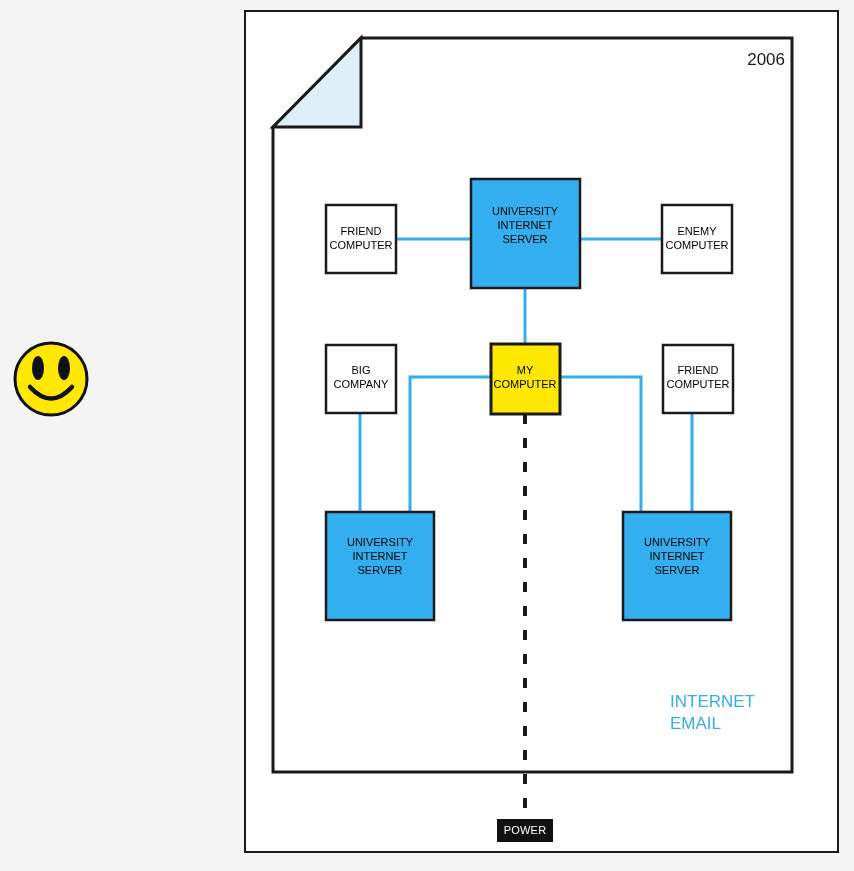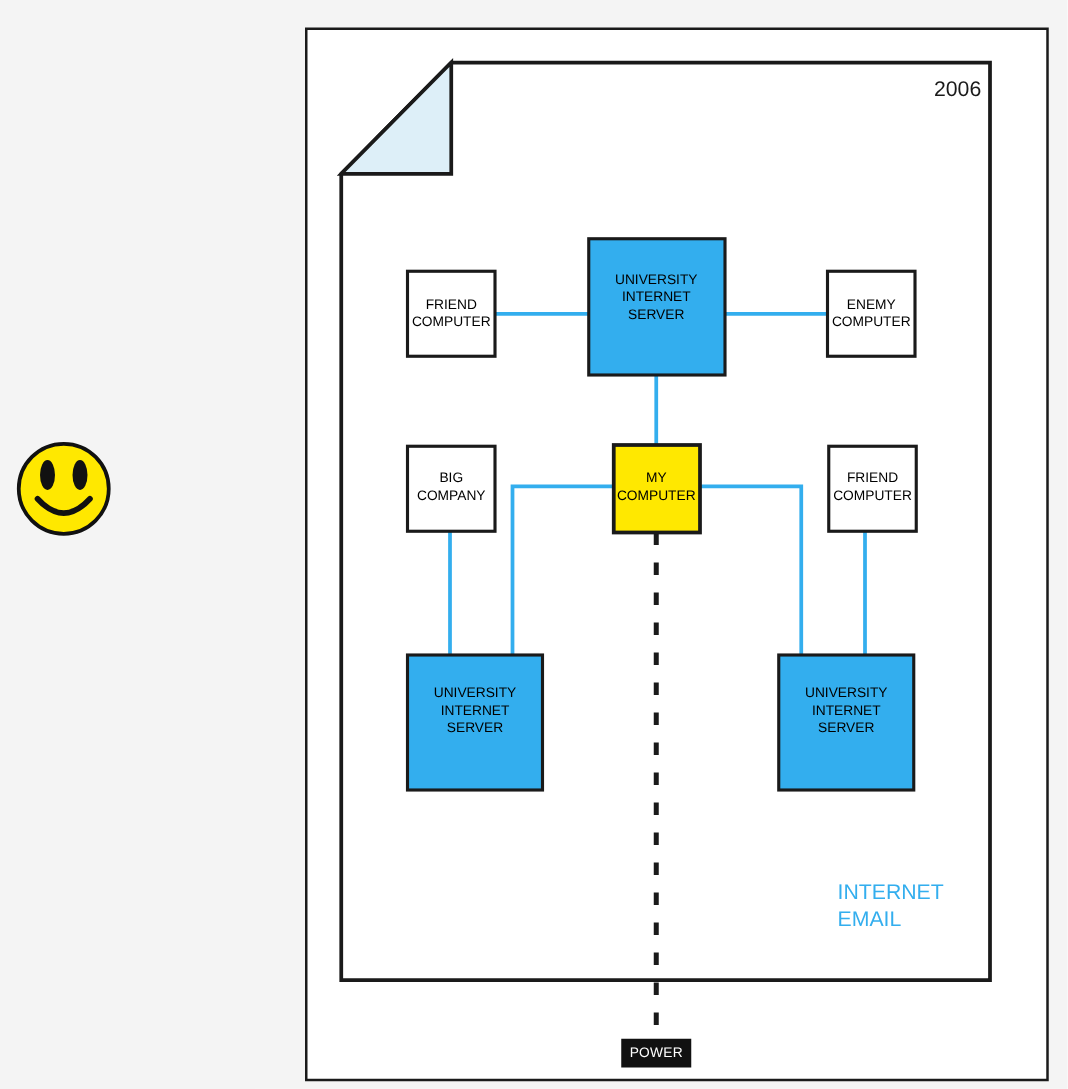--- a/index.html
+++ b/index.html
@@ -9,21 +9,21 @@
   body {
     width: 854px;
     height: 871px;
     background: #f4f4f4;
     font-family: "Liberation Sans", sans-serif;
     overflow: hidden;
     position: relative;
   }
   #stage {
     position: absolute;
-    left: 0; top: 12px;
+    left: 0; top: 0;
     width: 854px;
     height: 654px;
   }
   #stage svg {
     display: block;
   }
   .box-label {
     font-family: "Liberation Sans", sans-serif;
     font-size: 11px;
     fill: #000000;

